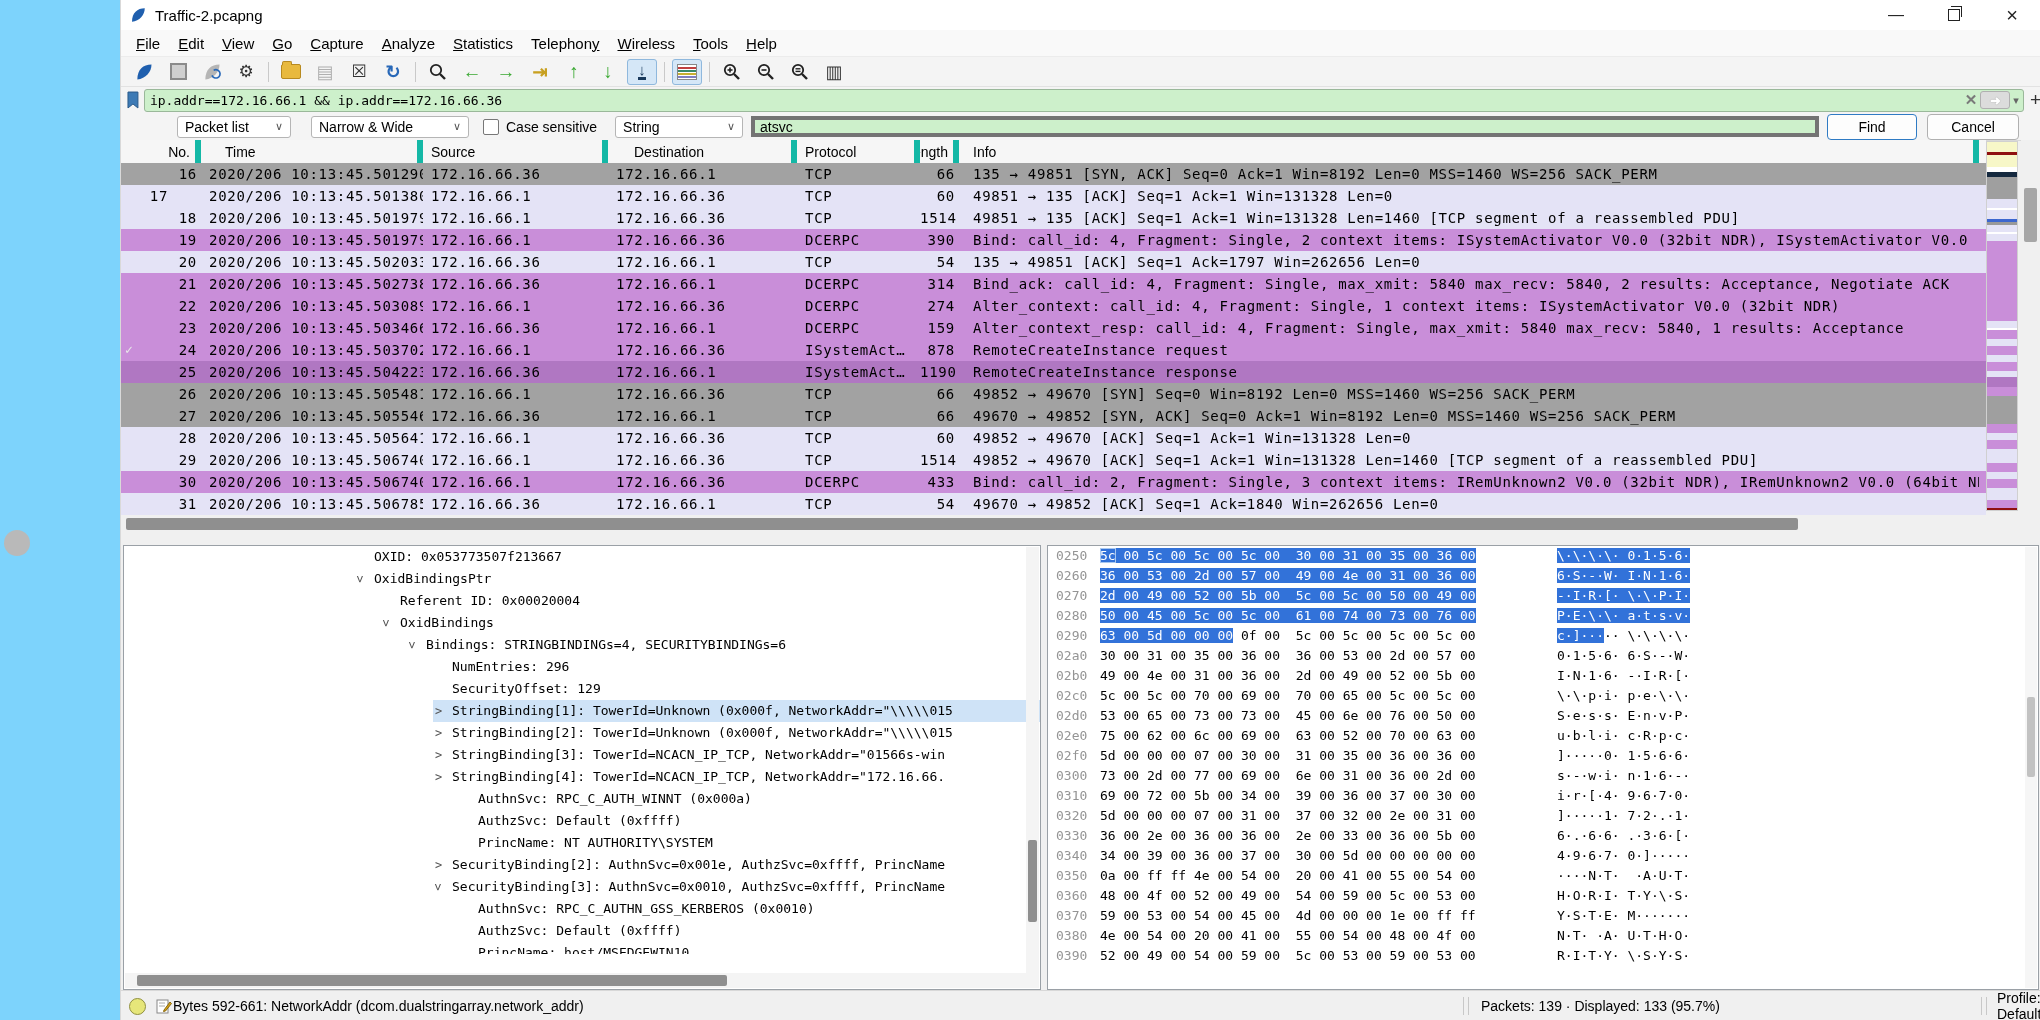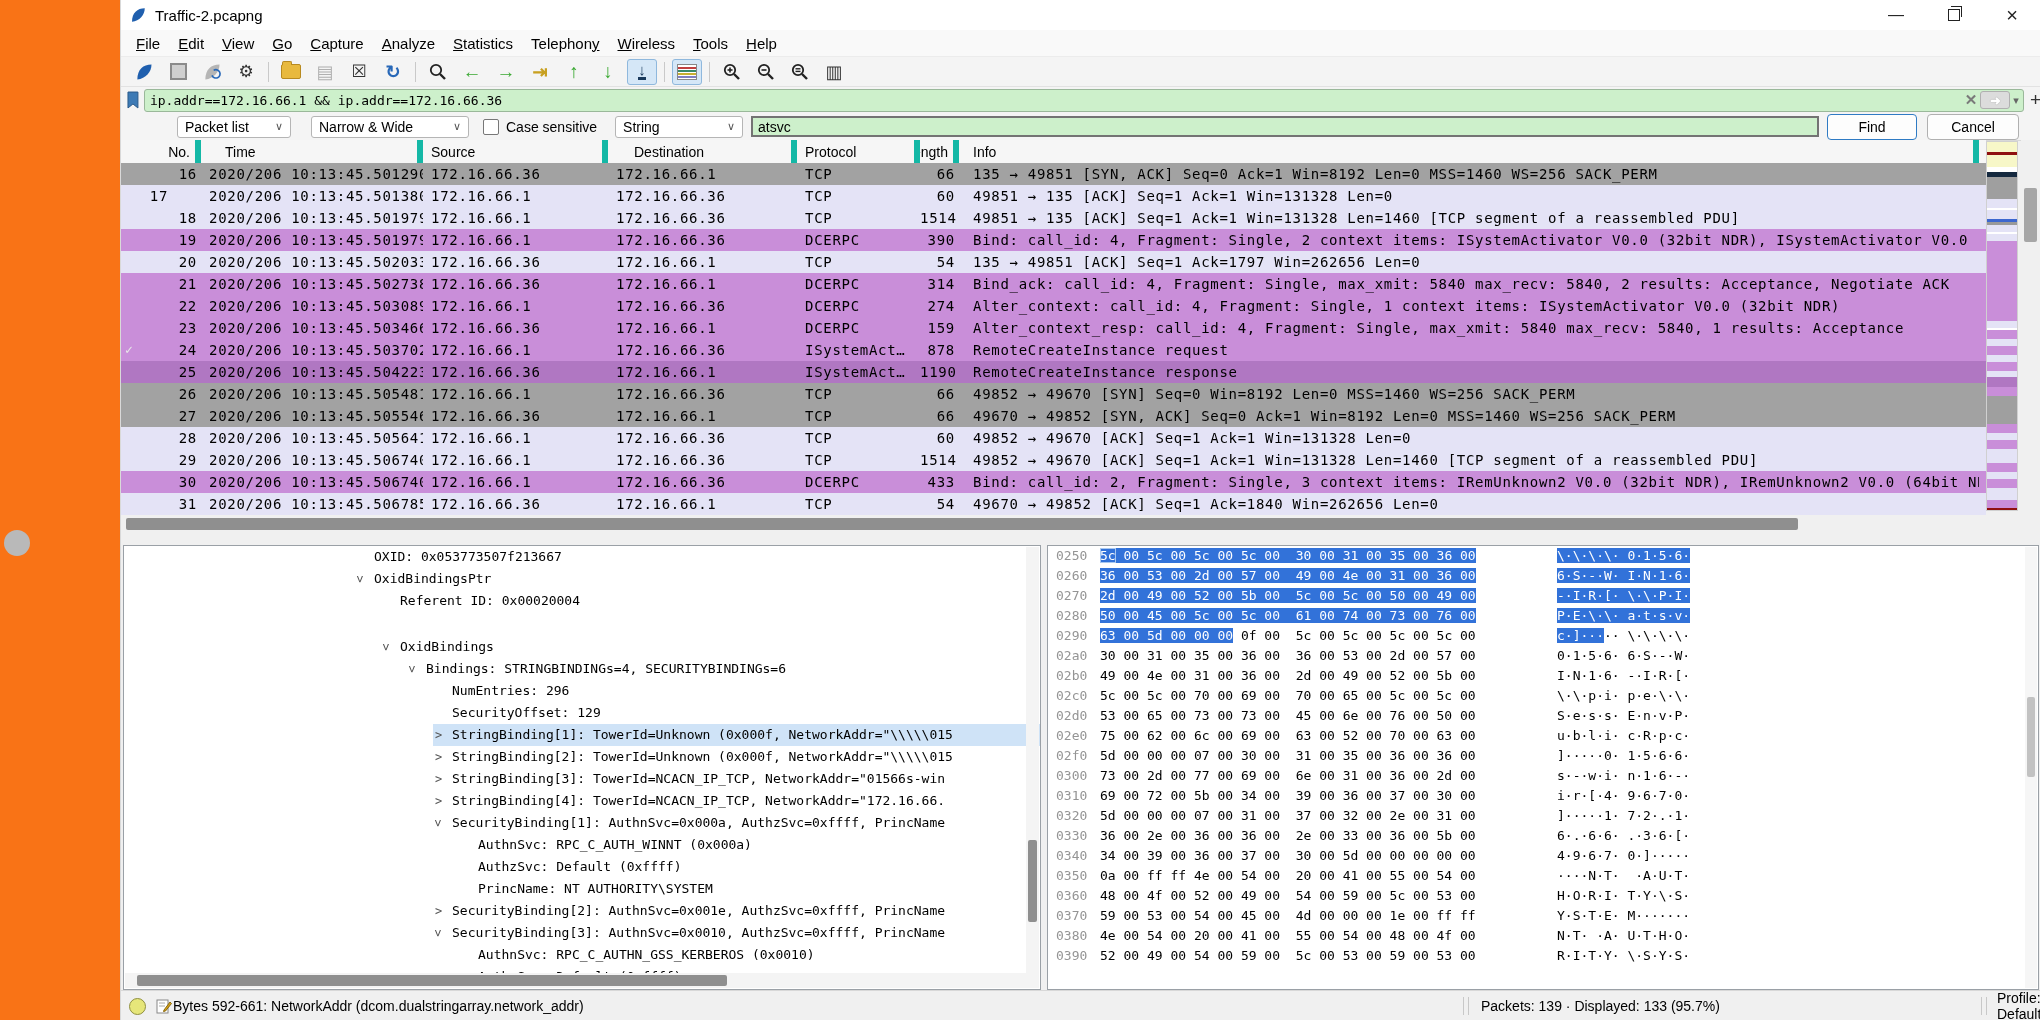--- a/index.html
+++ b/index.html
@@ -1,16 +1,16 @@
 <!DOCTYPE html>
 <html><head>
 <meta charset="utf-8">
 <style>
   html,body{margin:0;padding:0;background:#fff;}
-  #screen{position:relative;width:2040px;height:1020px;background:#f97316;overflow:hidden;
+  #screen{position:relative;width:2040px;height:1020px;background:#7dd3fc;overflow:hidden;
           font-family:"Liberation Sans",sans-serif;color:#000;}
   
   #gutter-dot{position:absolute;left:4px;top:530px;width:26px;height:26px;border-radius:50%;background:#b9b9b9;}
   
   #win{position:absolute;left:120px;top:0;width:1920px;height:1020px;background:#f0f0f0;border-left:1px solid #d9d9d9;}
   
   #titlebar{position:absolute;left:0;top:0;width:100%;height:30px;background:#ffffff;display:flex;align-items:center;}
   #app-icon{margin-left:8px;width:18px;height:18px;}
   #title-text{margin-left:8px;font-size:15px;}
   #wincontrols{position:absolute;right:0;top:0;height:30px;display:flex;}
@@ -47,21 +47,21 @@
   #filter-add{margin-left:6px;font-size:19px;color:#333;}
   
   #findbar{position:absolute;left:0;top:113px;width:100%;height:27px;background:#f4f4f4;display:flex;align-items:center;border-bottom:1px solid #d8d8d8;}
   .combo{height:22px;background:#fff;border:1px solid #b5b5b5;border-radius:3px;display:flex;align-items:center;justify-content:space-between;font-size:14px;padding:0 7px;box-sizing:border-box;}
   .combo .chev{color:#555;font-size:11px;margin-left:8px;}
   #combo-scope{margin-left:56px;width:114px;}
   #combo-width{margin-left:20px;width:158px;}
   #find-checkbox{margin-left:14px;width:14px;height:14px;background:#fff;border:1px solid #777;border-radius:2px;}
   #find-case-label{margin-left:7px;font-size:14px;}
   #combo-type{margin-left:18px;width:128px;}
-  #find-input{margin-left:8px;width:1068px;height:21px;background:#cdf0cb;border:2px solid #737373;font-size:14px;padding:0 5px;box-sizing:border-box;font-family:"Liberation Sans",sans-serif;display:flex;align-items:center;}
+  #find-input{margin-left:8px;width:1068px;height:21px;background:#cdf0cb;border:4px solid #737373;font-size:14px;padding:0 5px;box-sizing:border-box;font-family:"Liberation Sans",sans-serif;display:flex;align-items:center;}
   .fbtn{height:24px;border-radius:4px;background:#fdfdfd;font-size:14px;display:flex;align-items:center;justify-content:center;}
   #find-btn{margin-left:8px;width:88px;border:1px solid #2f7bc4;}
   #cancel-btn{margin-left:10px;width:90px;border:1px solid #b0b0b0;}
   
   #plist-head{position:absolute;left:0;top:140px;width:1865px;height:23px;background:#f6f6f6;border-bottom:1px solid #e0e0e0;font-size:14px;}
   .hcell{position:absolute;top:0;height:23px;display:flex;align-items:center;box-sizing:border-box;border-right:6px solid #14b8a6;white-space:pre;overflow:hidden;}
   #prows{position:absolute;left:0;top:163px;width:1865px;height:352px;background:#fff;}
   .prow{position:relative;width:100%;height:22px;font-family:"DejaVu Sans Mono",monospace;font-size:14px;letter-spacing:0.7px;}
   .pcell{position:absolute;top:0;height:22px;line-height:22px;white-space:pre;overflow:hidden;box-sizing:border-box;}
   .cl-gray{background:#a2a2a2;} .cl-lav{background:#e4e3f6;} .cl-pur{background:#c98ed9;} .cl-sel{background:#b077c2;}
@@ -465,29 +465,28 @@
       </div>
     <div id="phscroll">
         <div id="phthumb"></div>
       </div>
 
     <div id="detail">
       <div id="dlines">
           <div class="dline" style="padding-left: 250px;"><span>OXID: 0x053773507f213667</span></div>
           <div class="dline" style="padding-left: 250px;"><span class="arr" style="transform: rotate(90deg); left: 232px;">&gt;</span><span>OxidBindingsPtr</span></div>
           <div class="dline" style="padding-left: 276px;"><span>Referent ID: 0x00020004</span></div>
-          <div class="dline" style="padding-left: 276px; margin-top: 24px;"><span class="arr" style="transform: rotate(90deg); left: 258px;">&gt;</span><span>OxidBindings</span></div>
+          <div class="dline" style="padding-left: 276px;"><span class="arr" style="transform: rotate(90deg); left: 258px;">&gt;</span><span>OxidBindings</span></div>
           <div class="dline" style="padding-left: 302px;"><span class="arr" style="transform: rotate(90deg); left: 284px;">&gt;</span><span>Bindings: STRINGBINDINGs=4, SECURITYBINDINGs=6</span></div>
           <div class="dline" style="padding-left: 328px;"><span>NumEntries: 296</span></div>
           <div class="dline" style="padding-left: 328px;"><span>SecurityOffset: 129</span></div>
           <div class="dline" style="padding-left: 328px; background: linear-gradient(90deg, rgb(255, 255, 255) 309px, rgb(207, 227, 247) 309px);"><span class="arr" style="left: 311px;">&gt;</span><span>StringBinding[1]: TowerId=Unknown (0x000f, NetworkAddr="\\\\\015</span></div>
           <div class="dline" style="padding-left: 328px;"><span class="arr" style="left: 311px;">&gt;</span><span>StringBinding[2]: TowerId=Unknown (0x000f, NetworkAddr="\\\\\015</span></div>
           <div class="dline" style="padding-left: 328px;"><span class="arr" style="left: 311px;">&gt;</span><span>StringBinding[3]: TowerId=NCACN_IP_TCP, NetworkAddr="01566s-win</span></div>
           <div class="dline" style="padding-left: 328px;"><span class="arr" style="left: 311px;">&gt;</span><span>StringBinding[4]: TowerId=NCACN_IP_TCP, NetworkAddr="172.16.66.</span></div>
-          <div class="dline" style="padding-left: 328px;"><span class="arr" style="transform: rotate(90deg); left: 310px;">&gt;</span><span>SecurityBinding[1]: AuthnSvc=0x000a, AuthzSvc=0xffff, PrincName</span></div>
           <div class="dline" style="padding-left: 354px;"><span>AuthnSvc: RPC_C_AUTH_WINNT (0x000a)</span></div>
           <div class="dline" style="padding-left: 354px;"><span>AuthzSvc: Default (0xffff)</span></div>
           <div class="dline" style="padding-left: 354px;"><span>PrincName: NT AUTHORITY\SYSTEM</span></div>
           <div class="dline" style="padding-left: 328px;"><span class="arr" style="left: 311px;">&gt;</span><span>SecurityBinding[2]: AuthnSvc=0x001e, AuthzSvc=0xffff, PrincName</span></div>
           <div class="dline" style="padding-left: 328px;"><span class="arr" style="transform: rotate(90deg); left: 310px;">&gt;</span><span>SecurityBinding[3]: AuthnSvc=0x0010, AuthzSvc=0xffff, PrincName</span></div>
           <div class="dline" style="padding-left: 354px;"><span>AuthnSvc: RPC_C_AUTHN_GSS_KERBEROS (0x0010)</span></div>
           <div class="dline" style="padding-left: 354px;"><span>AuthzSvc: Default (0xffff)</span></div>
           <div class="dline partial" style="padding-left: 354px;"><span>PrincName: host/MSEDGEWIN10</span></div>
         </div>
       <div id="dvscroll">

